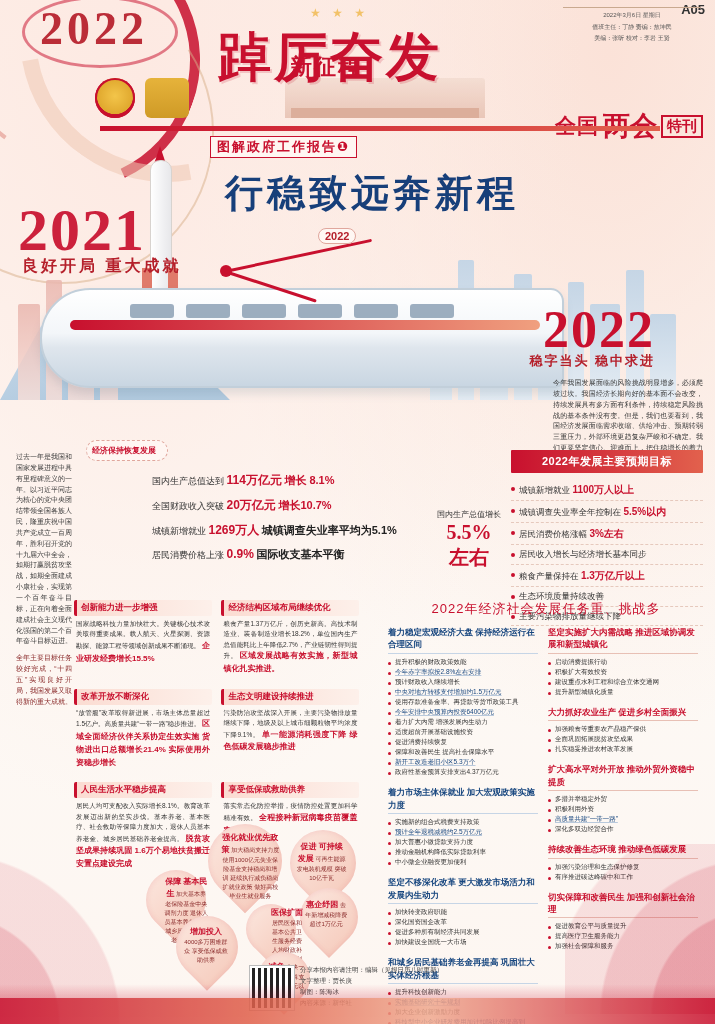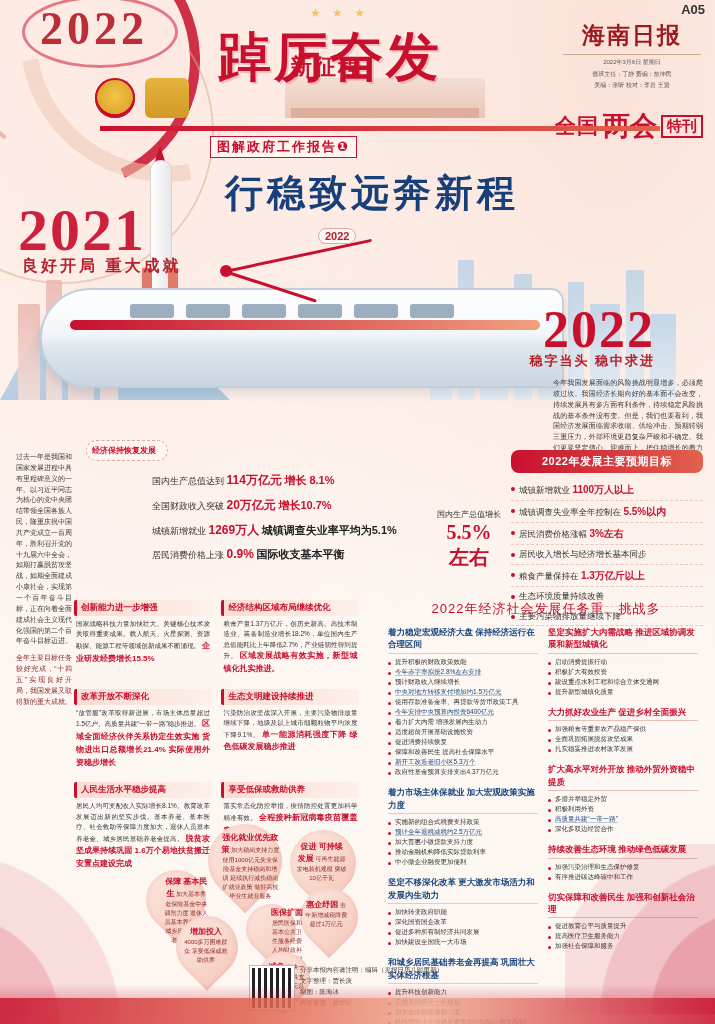--- a/index.html
+++ b/index.html
@@ -91,21 +91,21 @@
      border:1px dashed #e0a79d;border-radius:12px;padding:4px 5px;background:#fff6f2;text-align:left;}
   .gdp{position:absolute;left:152px;top:472px;width:310px;}
   .gdp .row{font-size:9px;color:#333;margin-bottom:8px;line-height:1.4;}
   .gdp .hl{color:#c8102e;font-weight:bold;font-size:12px;text-align:center;}
   .gdp .hl2{color:#c8102e;font-weight:bold;font-size:11px;}
   .gdp .big{font-size:11px;font-weight:bold;color:#222;}
 
   
   .tgt{position:absolute;right:12px;top:450px;width:192px;}
   .tgt .hdr{background:linear-gradient(90deg,#c8102e,#e2614d);color:#fff;font-size:11px;font-weight:bold;
-    padding:4px 6px;border-radius:8px;letter-spacing:.5px;text-align:center;}
+    padding:4px 6px;border-radius:1px;letter-spacing:.5px;text-align:center;}
   .tgt ul{list-style:none;margin:6px 0 0;padding:0;}
   .tgt li{font-size:8.5px;color:#333;line-height:1.5;padding:3px 2px 3px 8px;border-bottom:1px dashed #e6c9bd;position:relative;}
   .tgt li:before{content:"";position:absolute;left:0;top:8px;width:4px;height:4px;background:#c8102e;border-radius:50%;}
   .tgt li b{color:#c8102e;font-size:10px;}
   .gdp-growth{position:absolute;right:214px;top:510px;width:64px;text-align:center;}
   .gdp-growth .lbl{font-size:8px;color:#333;line-height:1.35;}
   .gdp-growth .num{font-size:20px;color:#c8102e;font-weight:bold;font-family:"Liberation Serif",serif;}
 
   
   .rpara{position:absolute;right:12px;top:378px;width:150px;font-size:7px;line-height:1.55;color:#3a3a3a;text-align:justify;}
@@ -167,21 +167,20 @@
   <div class="arc a3"></div>
   <div class="arc a4"></div>
   <div class="year2022-ghost">
     <span class="ring"></span>
     <span>2022</span>
   </div>
   <div class="stars">★ ★ ★</div>
 
   <div class="mast-code">A05</div>
   <div class="masthead">
-    <div class="mast-title">海南日报</div>
     <div class="mast-rule"></div>
     <div class="mast-line">2022年3月6日 星期日</div>
     <div class="mast-line">值班主任：丁静 责编：敖坤民</div>
     <div class="mast-line">美编：张昕 校对：李岩 王贤</div>
   </div>
 
   <div class="hall"></div>
   <div class="headline">
     <span class="hl-main">踔厉奋发</span>
   </div>

